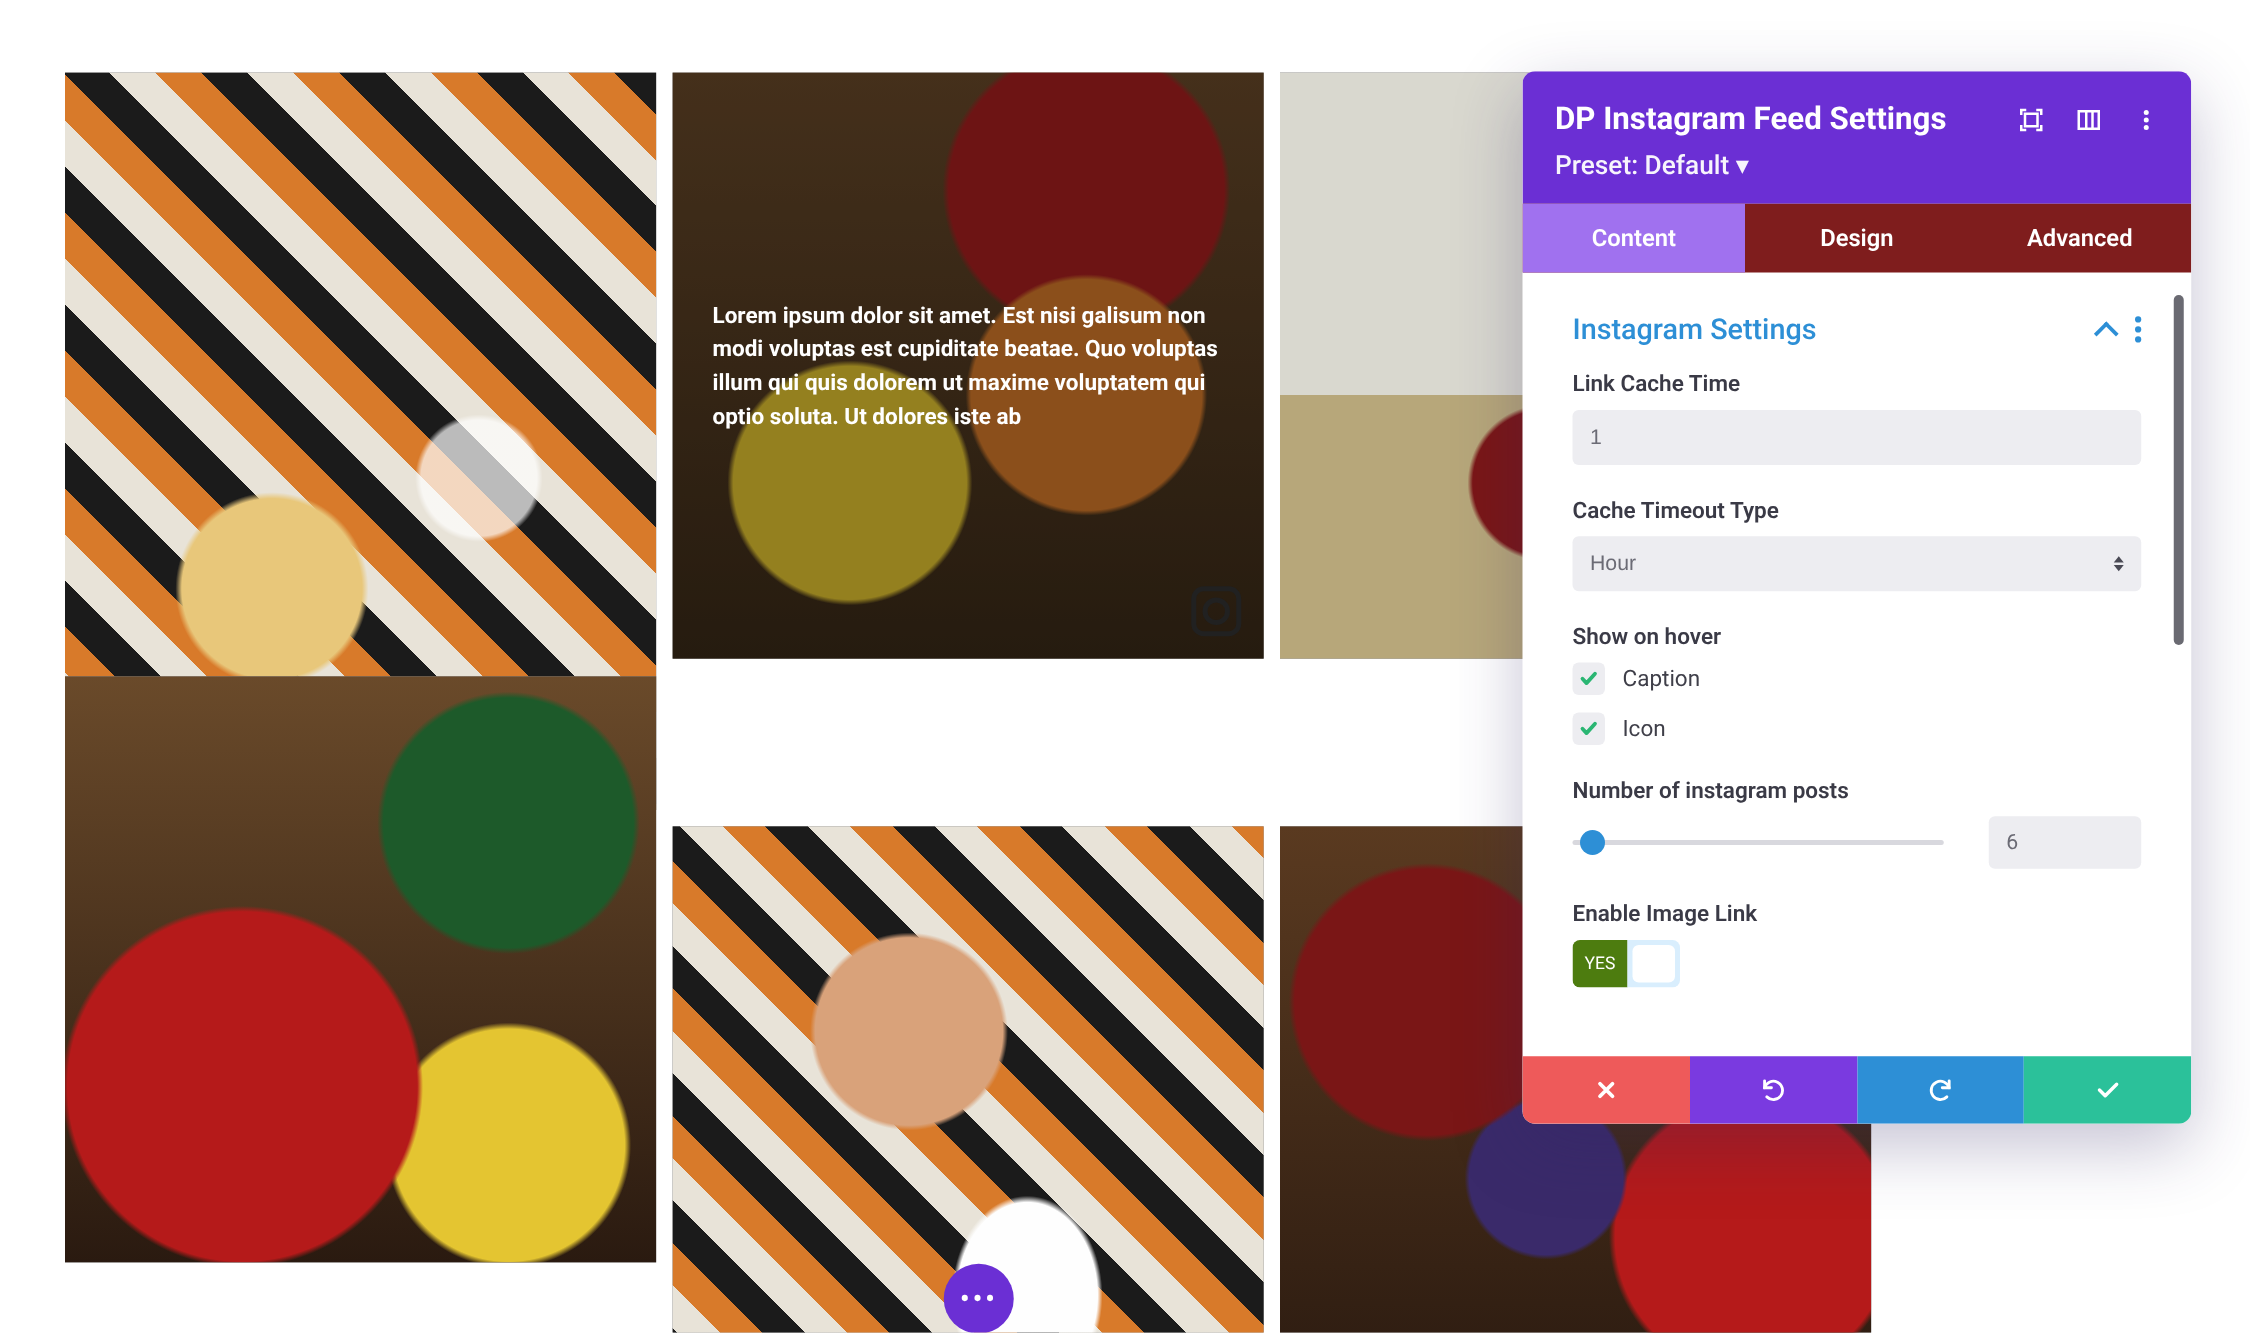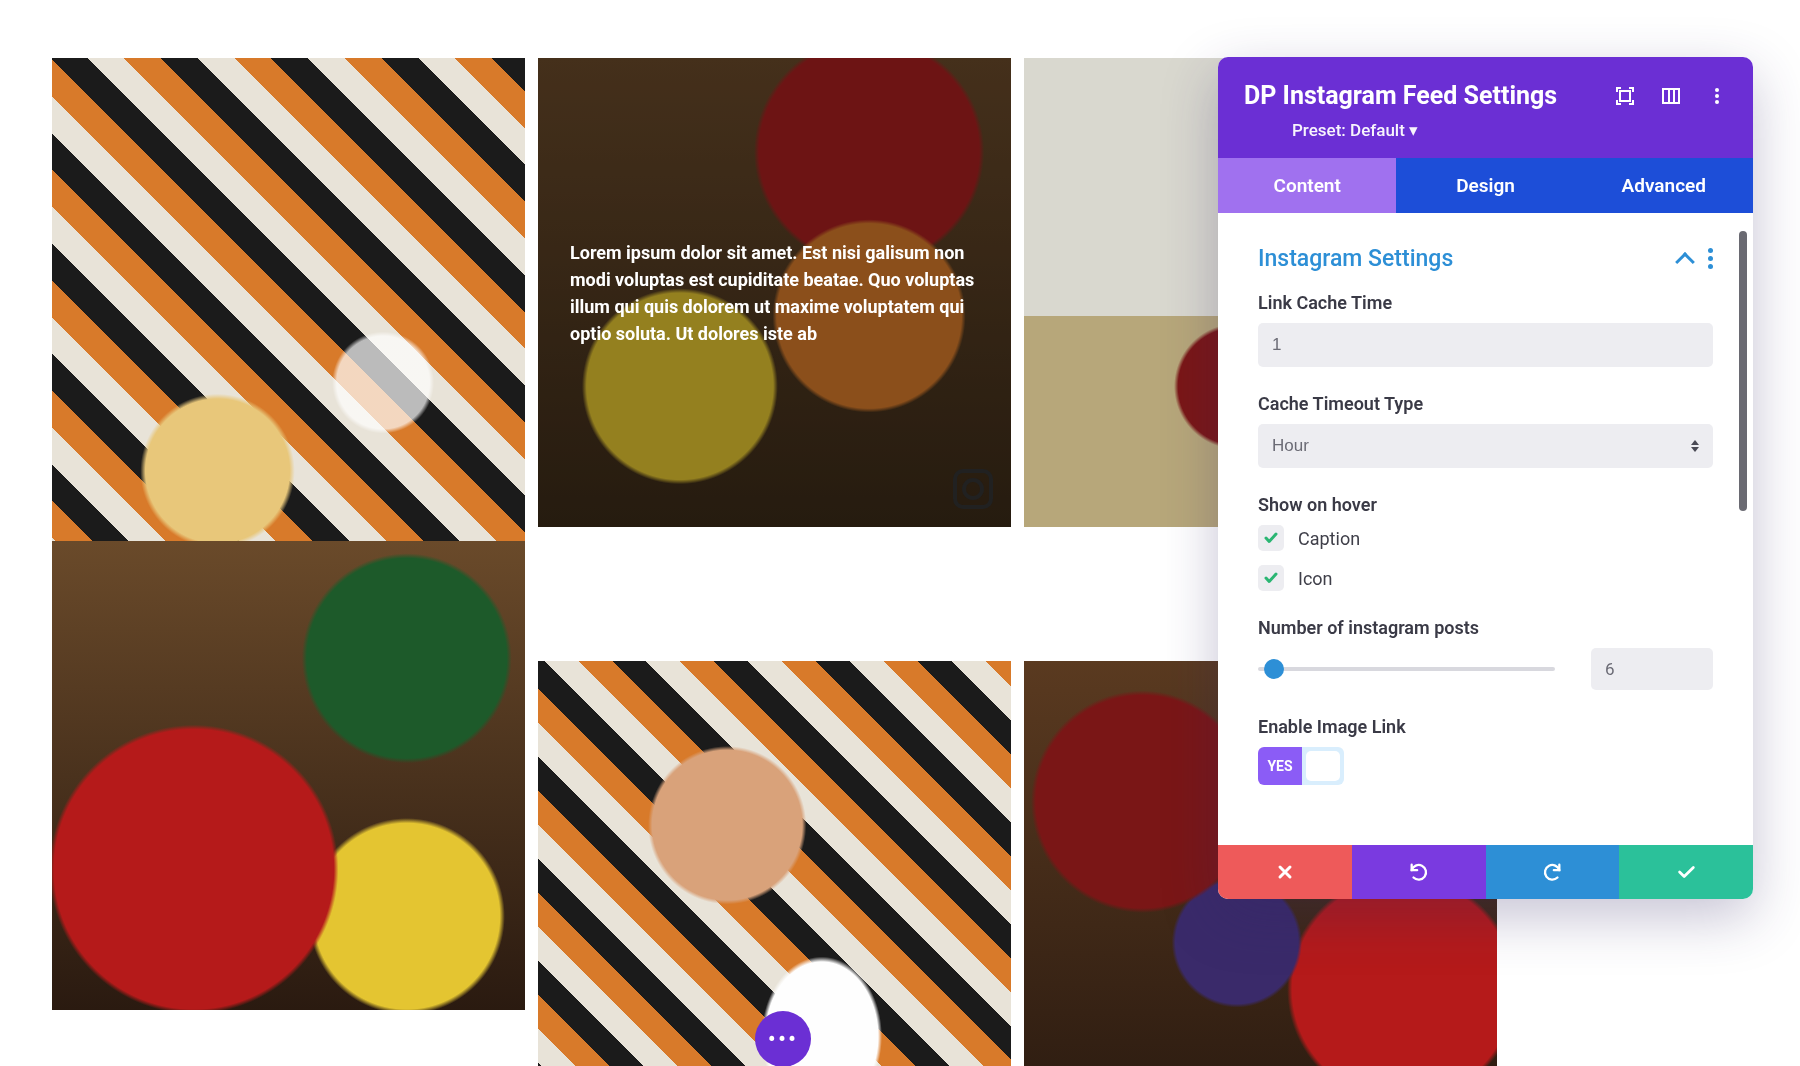--- a/index.html
+++ b/index.html
@@ -70,25 +70,25 @@
     color: #fff;
     padding: 24px 26px 18px;
   }
   .panel-header .title-row {
     display: flex; align-items: center; justify-content: space-between;
   }
   .panel-header h1 { font-size: 25px; font-weight: 700; }
   .header-icons { display: flex; gap: 26px; align-items: center; }
   .header-icons .hi { width: 20px; height: 20px; display: flex; align-items: center; justify-content: center; cursor: pointer; }
   .preset {
-    margin-top: 10px; font-size: 17px; font-weight: 500; opacity: .95; margin-left: 48px;
+    margin-top: 10px; font-size: 21px; font-weight: 500; opacity: .95;
   }
   .tabs {
     display: flex;
-    background: #1d4ed8;
+    background: #7f1d1d;
   }
   .tab {
     flex: 1; text-align: center;
     padding: 16px 0;
     color: #fff; font-size: 19px; font-weight: 600;
     cursor: pointer;
   }
   .tab.active { background: #a071ef; }
 
   .panel-body {
@@ -157,22 +157,22 @@
   .slider-value {
     width: 122px; height: 42px; border-radius: 5px; background: #ededf1;
     display: flex; align-items: center; padding: 0 14px; color: #6b6b75; font-size: 17px;
   }
 
   .toggle {
     width: 86px; height: 38px; border-radius: 6px;
     display: flex; align-items: center; overflow: hidden; cursor: pointer;
   }
   .toggle .lbl {
-    width: 44px; height: 100%; background: #8b5cf6; color: #fff;
-    display: flex; align-items: center; justify-content: center; font-size: 14px; font-weight: 700;
+    width: 44px; height: 100%; background: #4d7c0f; color: #fff;
+    display: flex; align-items: center; justify-content: center; font-size: 14px; font-weight: 400;
   }
   .toggle .knob {
     flex: 1; height: 100%; background: #d9eefd; position: relative;
   }
   .toggle .knob::after{
     content:""; position:absolute; top:4px; bottom:4px; left:4px; right:4px; background:#fff; border-radius:5px;
   }
 
   .panel-footer {
     display: flex; height: 54px;

